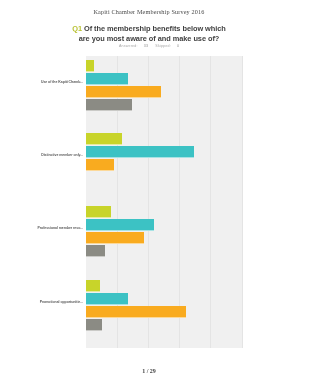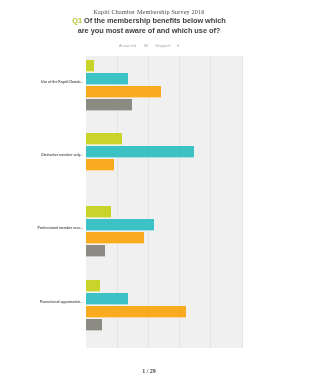--- a/index.html
+++ b/index.html
@@ -29,21 +29,21 @@
     width: 298px;
     text-align: center;
     font-family: "Liberation Serif", serif;
     font-size: 6.2px;
     color: #4a4a4a;
     letter-spacing: 0.15px;
   }
 
   .question-block {
     position: absolute;
-    top: 16px;
+    top: 24px;
     left: 56px;
     width: 186px;
     text-align: center;
   }
   .question-line {
     font-size: 7.4px;
     font-weight: bold;
     color: #3f3f3f;
     line-height: 9.6px;
     letter-spacing: -0.05px;
@@ -132,21 +132,21 @@
 
 <div class="page">
 
   <div class="doc-title">Kapiti Chamber Membership Survey 2016</div>
 
   <div class="question-block">
     <div class="question-line">
       <span class="q-num">Q1</span>
       <span>Of the membership benefits below which</span>
     </div>
-    <div class="question-line">are you most aware of and which use of?</div>
+    <div class="question-line">are you most aware of and make use of?</div>
   </div>
 
   <div class="meta-row">
     <span>Answered:</span><span class="meta-val">33</span>
     <span>Skipped:</span><span class="meta-val">0</span>
   </div>
 
   <div class="chart-panel">
     <div class="gridline" style="left:31px"></div>
     <div class="gridline" style="left:62px"></div>

